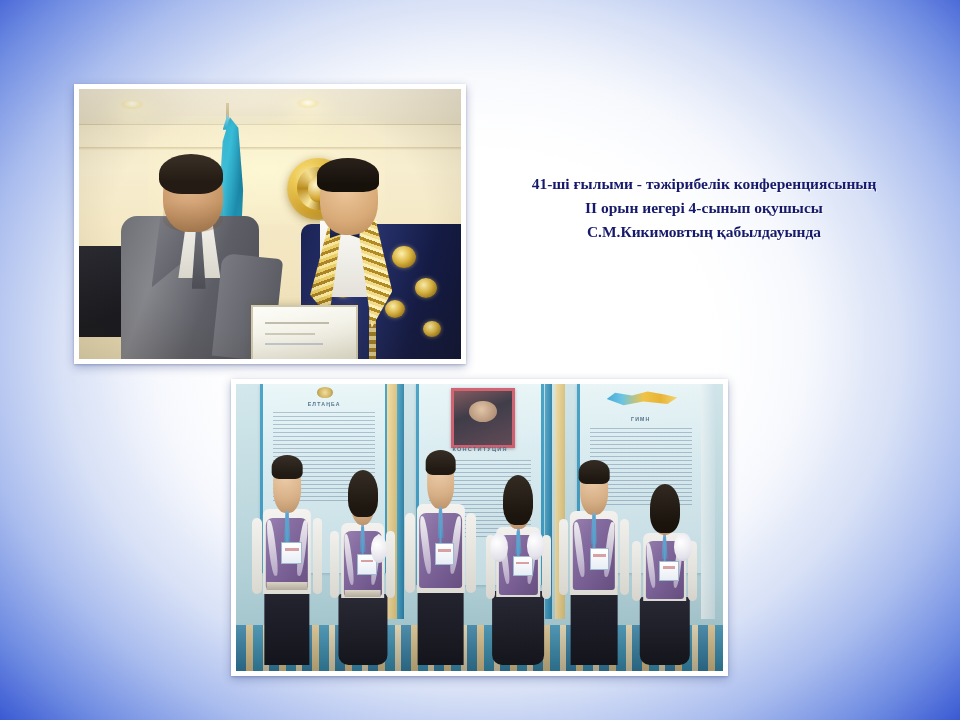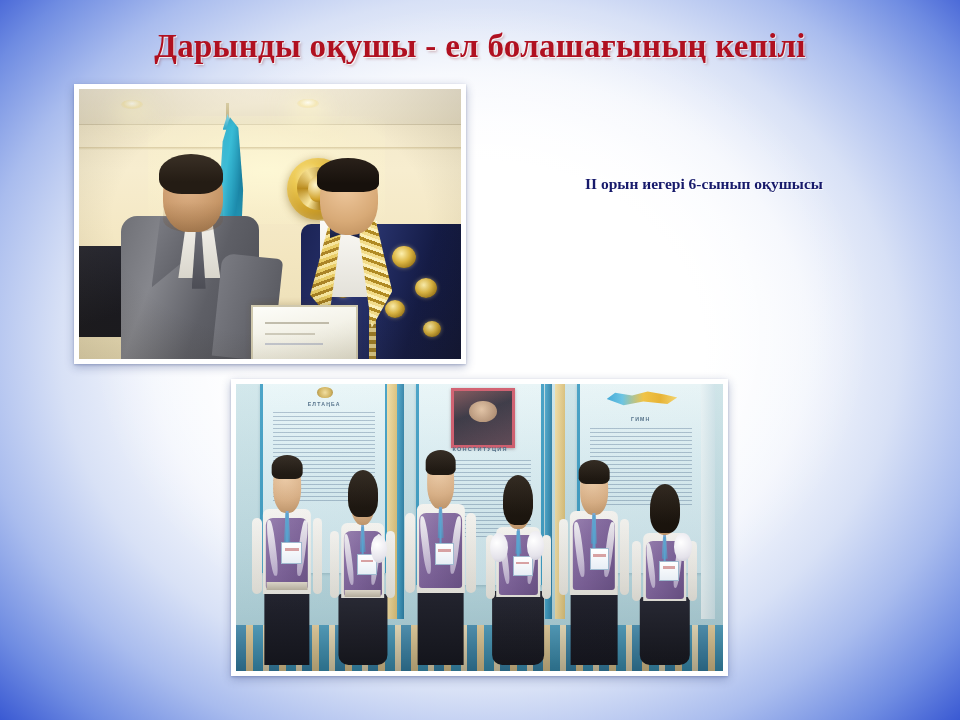--- a/index.html
+++ b/index.html
@@ -412,21 +412,20 @@
   .photo-sheen {
     position: absolute; inset: 0;
     background: linear-gradient(175deg, rgba(255,255,255,0.08), rgba(0,0,0,0.06) 70%, rgba(0,0,0,0.12));
   }
 </style>
 </head>
 <body>
 
 <div id="slide">
 
-  <div id="title">Дарынды оқушы -  ел болашағының кепілі</div>
 
   <div class="photo" id="photo-top">
     <div class="canvas">
       <div class="room-wall"></div>
       <div class="ceiling"></div>
       <div class="downlight dl1"></div>
       <div class="downlight dl2"></div>
       <div class="wall-glow"></div>
       <div class="wall-ledge"></div>
 
@@ -466,21 +465,23 @@
         <div class="cert-line cl1"></div>
         <div class="cert-line cl2"></div>
         <div class="cert-line cl3"></div>
       </div>
 
       <div class="vignette-photo"></div>
     </div>
   </div>
 
   <div id="caption">
-    <span class="cl">II орын  иегері   6-сынып оқушысы</span>
+    <span class="cl">41-ші ғылыми - тәжірибелік конференциясының</span>
+    <span class="cl">II орын  иегері   4-сынып оқушысы</span>
+    <span class="cl">С.М.Кикимовтың қабылдауында</span>
   </div>
 
   <div class="photo" id="photo-bottom">
     <div class="canvas">
       <div class="school-bg"></div>
 
       <div class="poster" id="p-eltanba">
         <div class="poster-emblem"></div>
         <div class="ptitle">ЕЛТАҢБА</div>
         <div class="ptext"></div>

